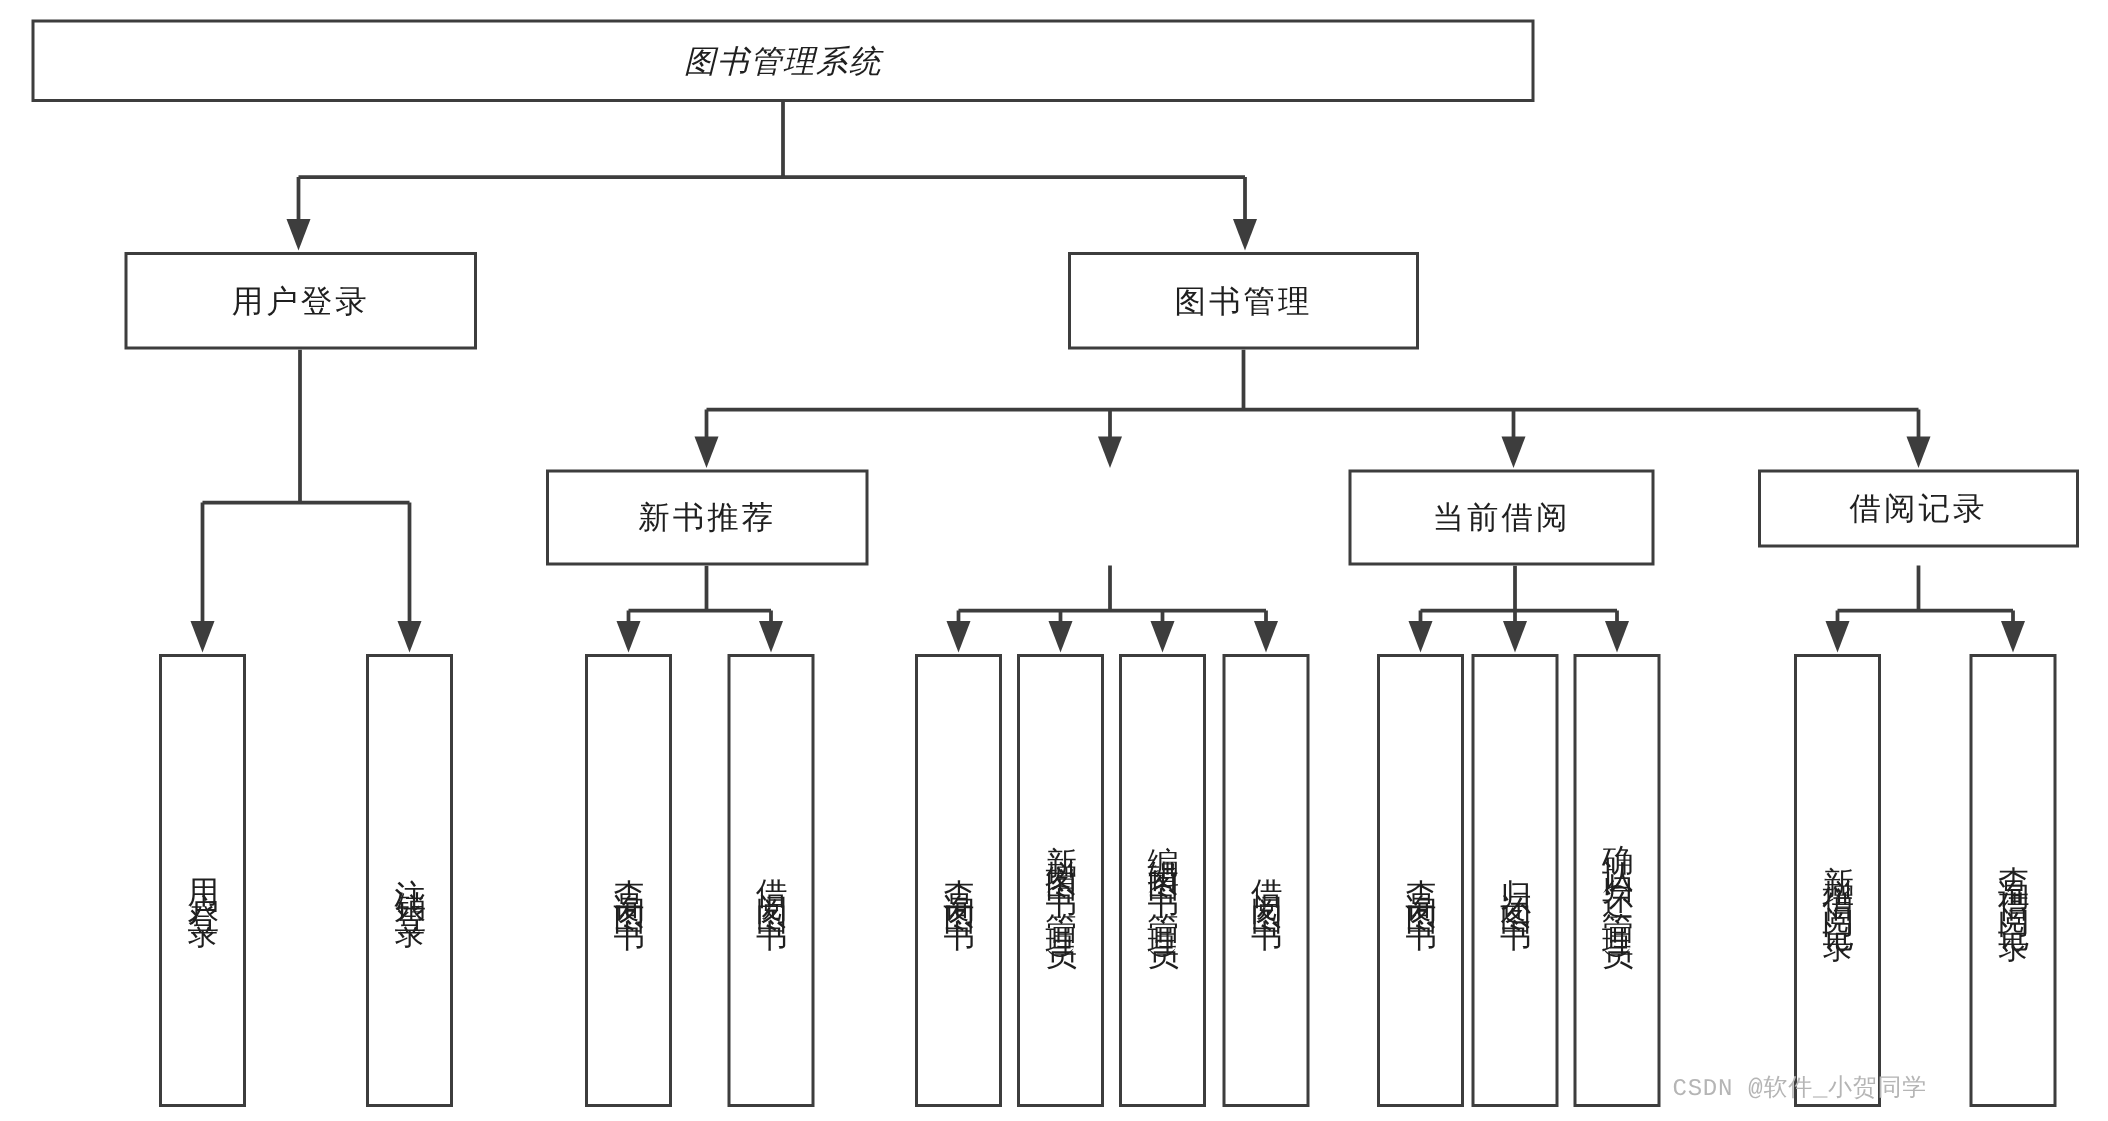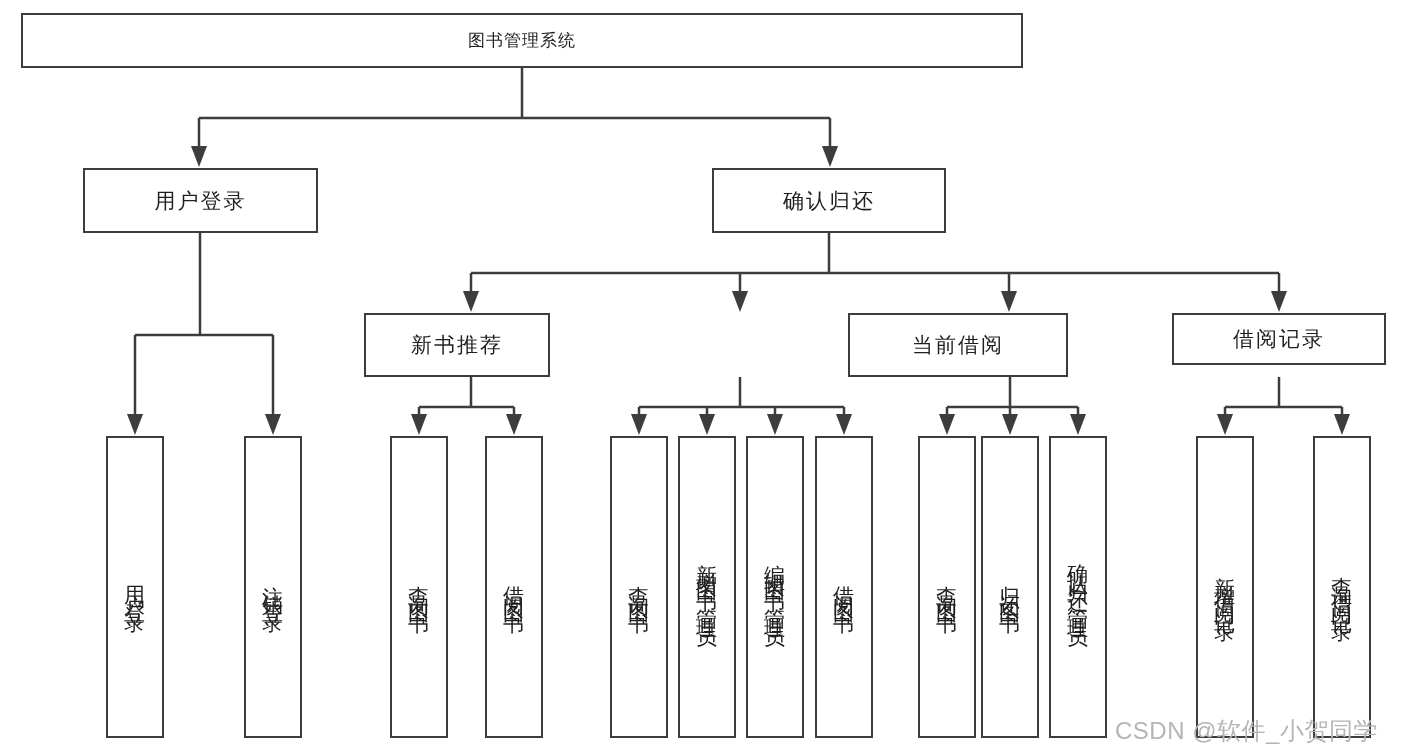--- a/index.html
+++ b/index.html
@@ -21,38 +21,39 @@
   .node{
     position:absolute;
     box-sizing:border-box;
     border:2px solid var(--line);
     background:#fff;
     display:flex;
     align-items:center;
     justify-content:center;
     text-align:center;
   }
-  .node.lvl1 span{font-size:17px;letter-spacing:1px;}
+  .node.lvl1 span{font-size:21px;letter-spacing:1px;font-style:italic;}
   .node.lvl2 span, .node.lvl3 span{font-size:21px;letter-spacing:2px;}
   .node.leaf span{
     writing-mode:vertical-rl;
     text-orientation:mixed;
     font-size:21px;
     letter-spacing:9px;
     line-height:1;
     white-space:nowrap;
   }
   .watermark{
     position:absolute;
     left:1115px;top:715px;
-    font-size:24px;
+    font-size:16px;
     color:var(--watermark);
     white-space:nowrap;
     z-index:5;
     letter-spacing:0.5px;
+    font-family:Liberation Mono, monospace;
   }
 </style>
 </head>
 <body>
 
 <div class="stage">
 
   <svg class="wires" width="1405" height="747" viewBox="0 0 1405 747">
     <g stroke="currentColor" stroke-width="2.5" fill="none">
 
@@ -94,27 +95,27 @@
   </svg>
 
   <div class="node lvl1" style="left:21px;top:13px;width:1002px;height:55px">
     <span>图书管理系统</span>
   </div>
 
   <div class="node lvl2" style="left:83px;top:168px;width:235px;height:65px">
     <span>用户登录</span>
   </div>
   <div class="node lvl2" style="left:712px;top:168px;width:234px;height:65px">
-    <span>确认归还</span>
+    <span>图书管理</span>
   </div>
 
-  <div class="node lvl3" style="left:364px;top:313px;width:186px;height:64px">
+  <div class="node lvl3" style="left:364px;top:313px;width:215px;height:64px">
     <span>新书推荐</span>
   </div>
-  <div class="node lvl3" style="left:848px;top:313px;width:220px;height:64px">
+  <div class="node lvl3" style="left:899px;top:313px;width:204px;height:64px">
     <span>当前借阅</span>
   </div>
   <div class="node lvl3" style="left:1172px;top:313px;width:214px;height:52px">
     <span>借阅记录</span>
   </div>
 
   <div class="node leaf" style="left:106px;top:436px;width:58px;height:302px">
     <span>用户登录</span>
   </div>
   <div class="node leaf" style="left:244px;top:436px;width:58px;height:302px">

